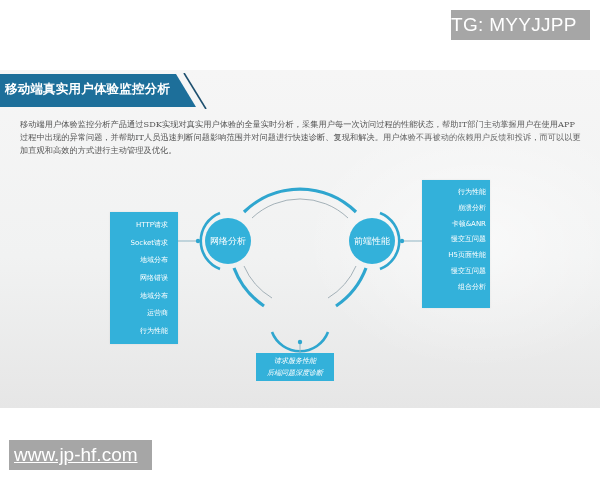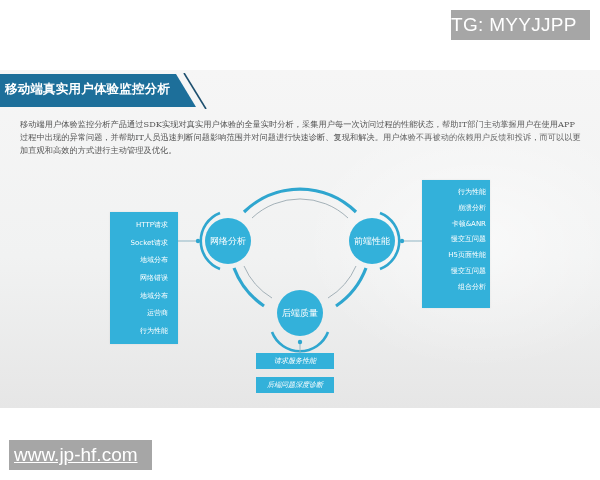--- a/index.html
+++ b/index.html
@@ -64,21 +64,21 @@
     .c-center { left: 268px; top: 139px; width: 64px; height: 64px; font-size: 9px; }
     .c-left { left: 205px; top: 148px; width: 46px; height: 46px; }
     .c-right { left: 349px; top: 148px; width: 46px; height: 46px; }
     .c-bottom { left: 277px; top: 220px; width: 46px; height: 46px; }
 
     .bottom-box {
       position: absolute; left: 256px; width: 78px; height: 16px; background: #33b1da;
       color: #ffffff; font-size: 7px; line-height: 16px; text-align: center; font-style: italic;
     }
     .bb1 { top: 283px; }
-    .bb2 { top: 307px; }
+    .bb2 { top: 295px; }
   </style>
 </head>
 <body>
 
 <div class="tg-badge">TG: MYYJJPP</div>
 
 <div class="slide">
   <svg class="title-slash" viewBox="0 0 46 36">
     <line x1="22" y1="0" x2="44" y2="36" stroke="#1d4f6e" stroke-width="1.6"></line>
   </svg>
@@ -136,19 +136,18 @@
     <div class="list-item">崩溃分析</div>
     <div class="list-item">卡顿&amp;ANR</div>
     <div class="list-item">慢交互问题</div>
     <div class="list-item">H5页面性能</div>
     <div class="list-item">慢交互问题</div>
     <div class="list-item">组合分析</div>
   </div>
 
   <div class="circle c-left" style="z-index:3;">网络分析</div>
   <div class="circle c-right" style="z-index:3;">前端性能</div>
-  <div class="circle c-bottom" style="z-index:3;">后端质量</div>
 
   <div class="bottom-box bb1" style="z-index:3;">请求服务性能</div>
   <div class="bottom-box bb2" style="z-index:3;">后端问题深度诊断</div>
 </div>
 
 <div class="watermark">www.jp-hf.com</div>
 
 </body></html>

